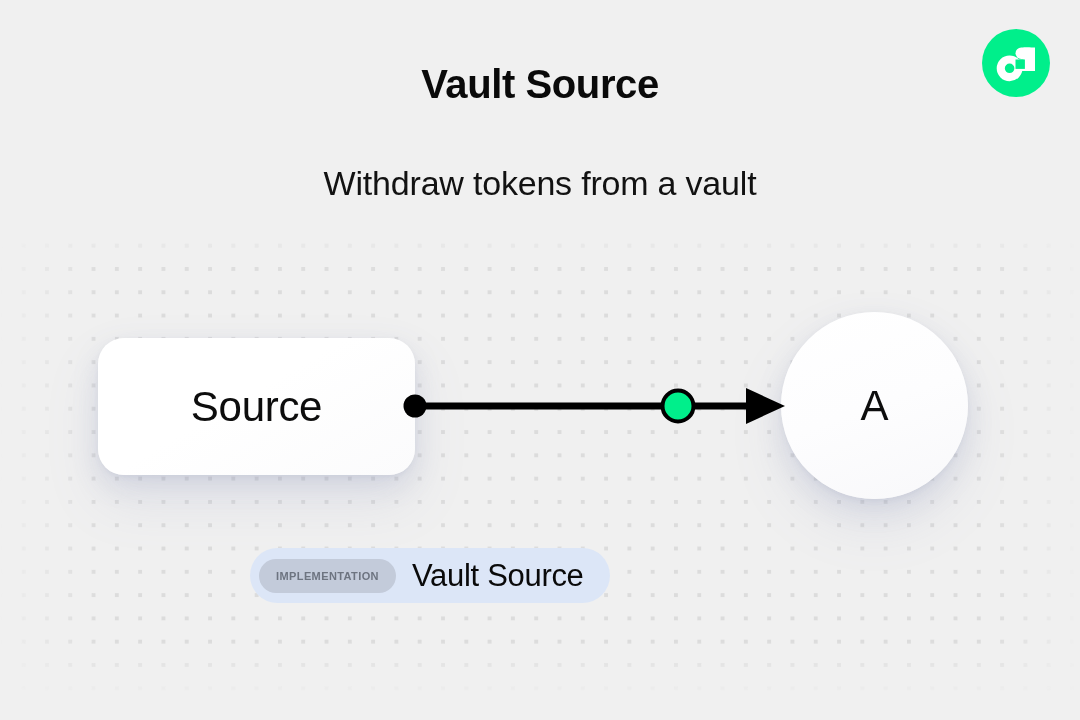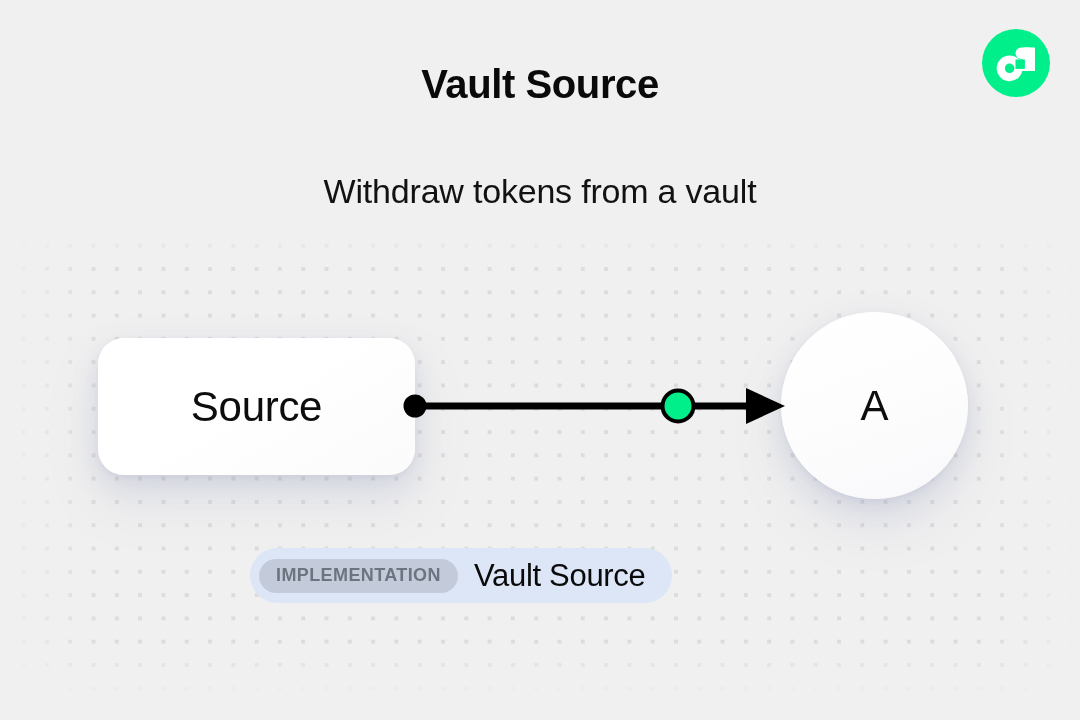--- a/index.html
+++ b/index.html
@@ -48,21 +48,21 @@
     text-align: center;
     font-size: 40px;
     font-weight: 700;
     letter-spacing: -0.4px;
     color: #0a0a0a;
   }
 
   .page-subtitle {
     position: absolute;
     left: 0;
-    top: 172px;
+    top: 164px;
     width: 1080px;
     text-align: center;
     font-size: 34px;
     font-weight: 400;
     letter-spacing: -0.2px;
     color: #121212;
   }
 
   
   .brand-logo {
@@ -159,21 +159,21 @@
   }
 
   .impl-chip {
     height: 34px;
     padding: 0 17px;
     border-radius: 17px;
     background: #c3cbda;
     display: flex;
     align-items: center;
     justify-content: center;
-    font-size: 18px;
+    font-size: 11px;
     font-weight: 700;
     letter-spacing: 0.4px;
     color: #6d7480;
   }
 
   .impl-name {
     font-size: 31px;
     font-weight: 400;
     letter-spacing: -0.3px;
     color: #0a0a0a;

